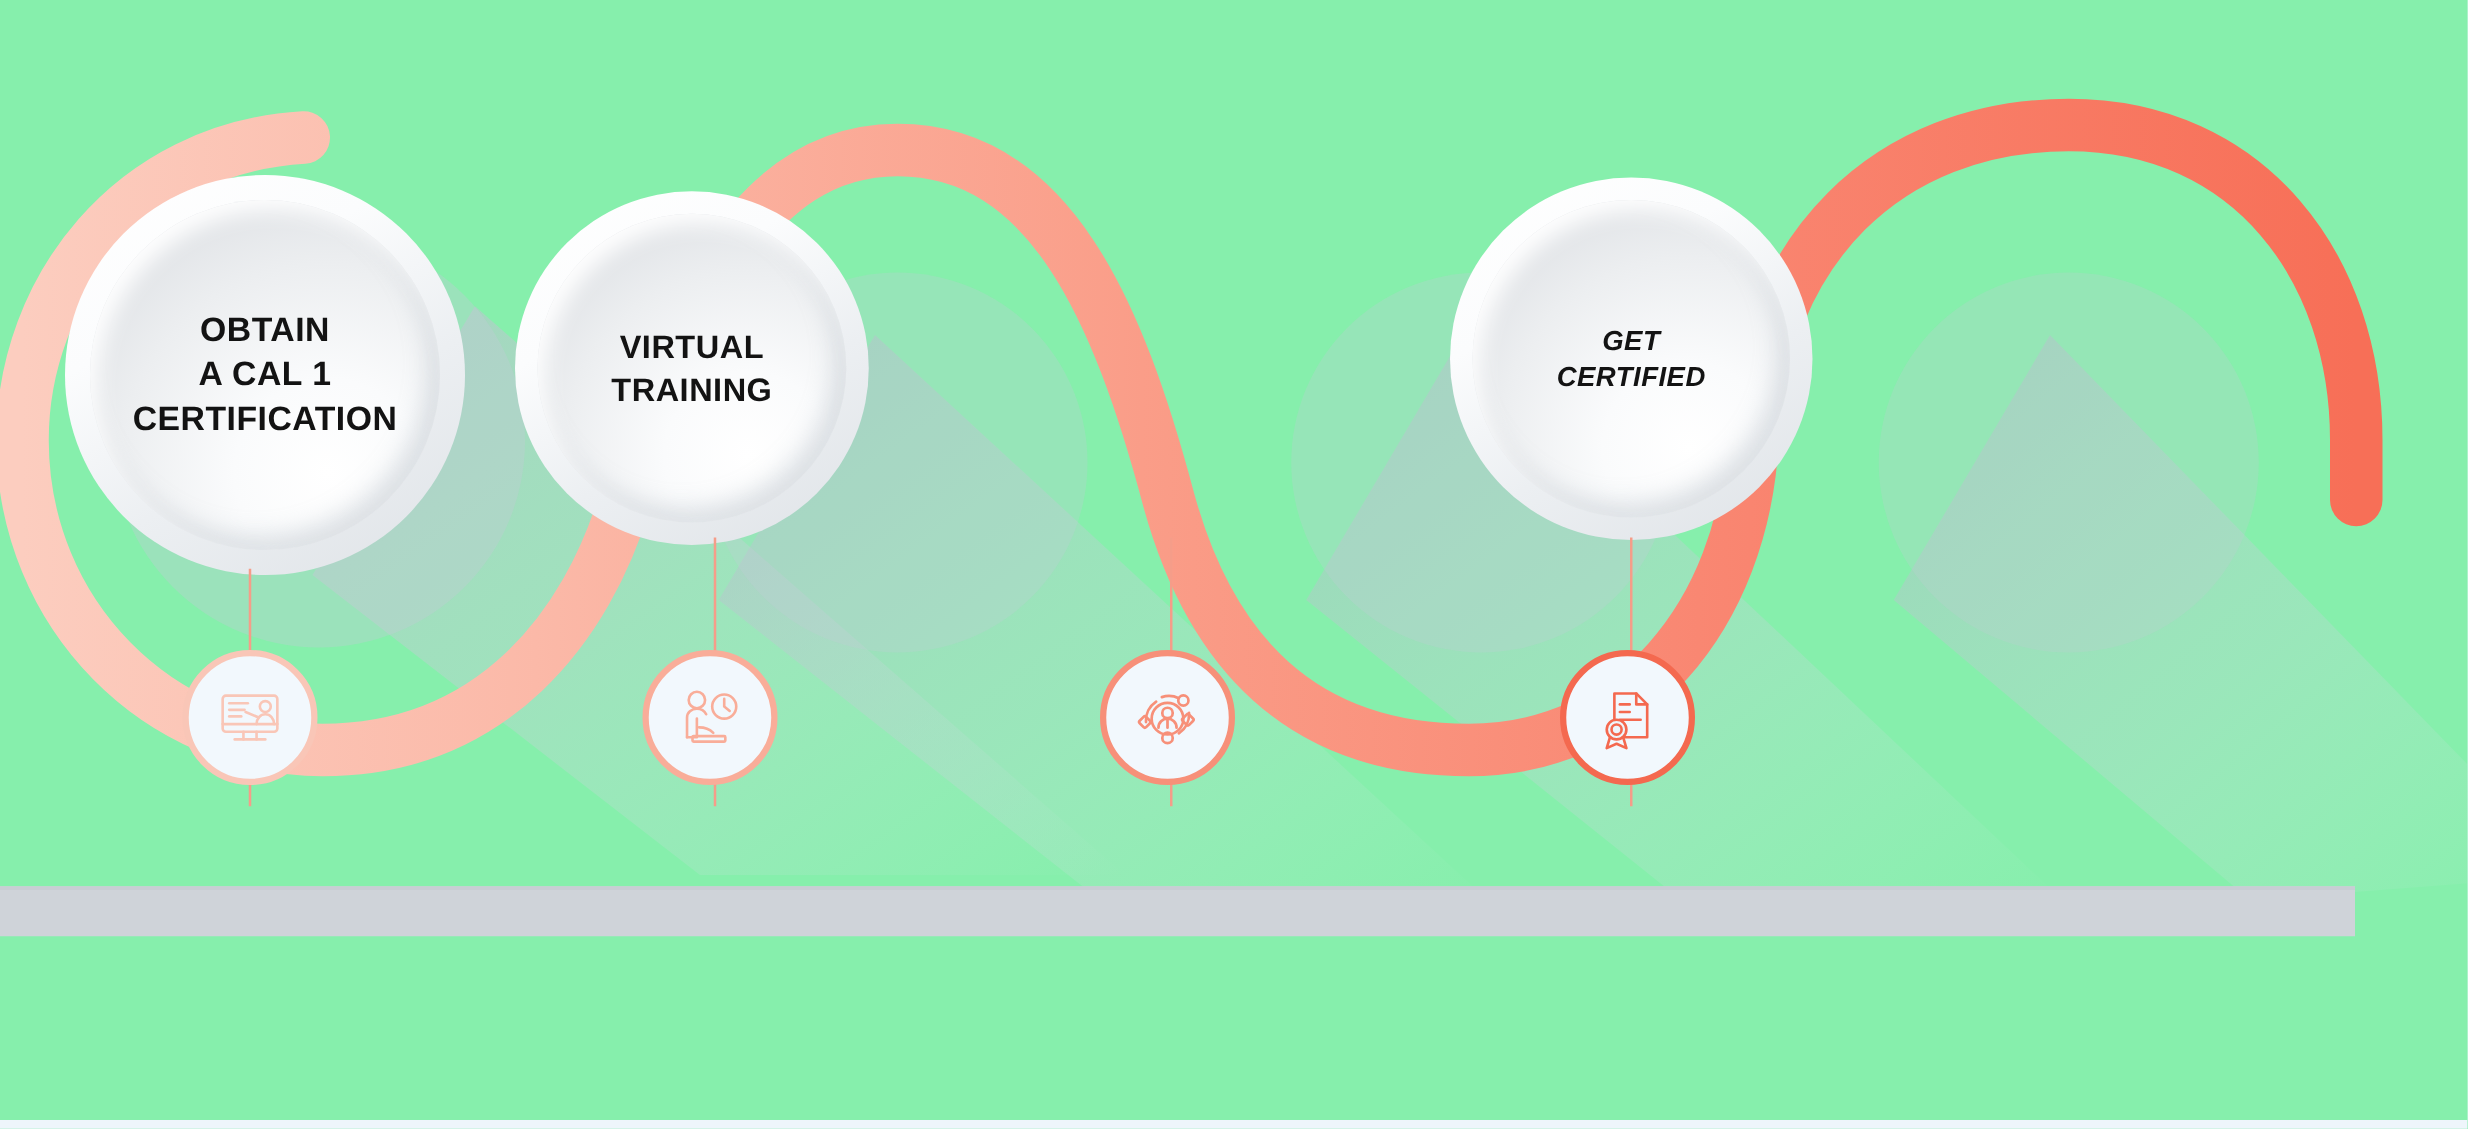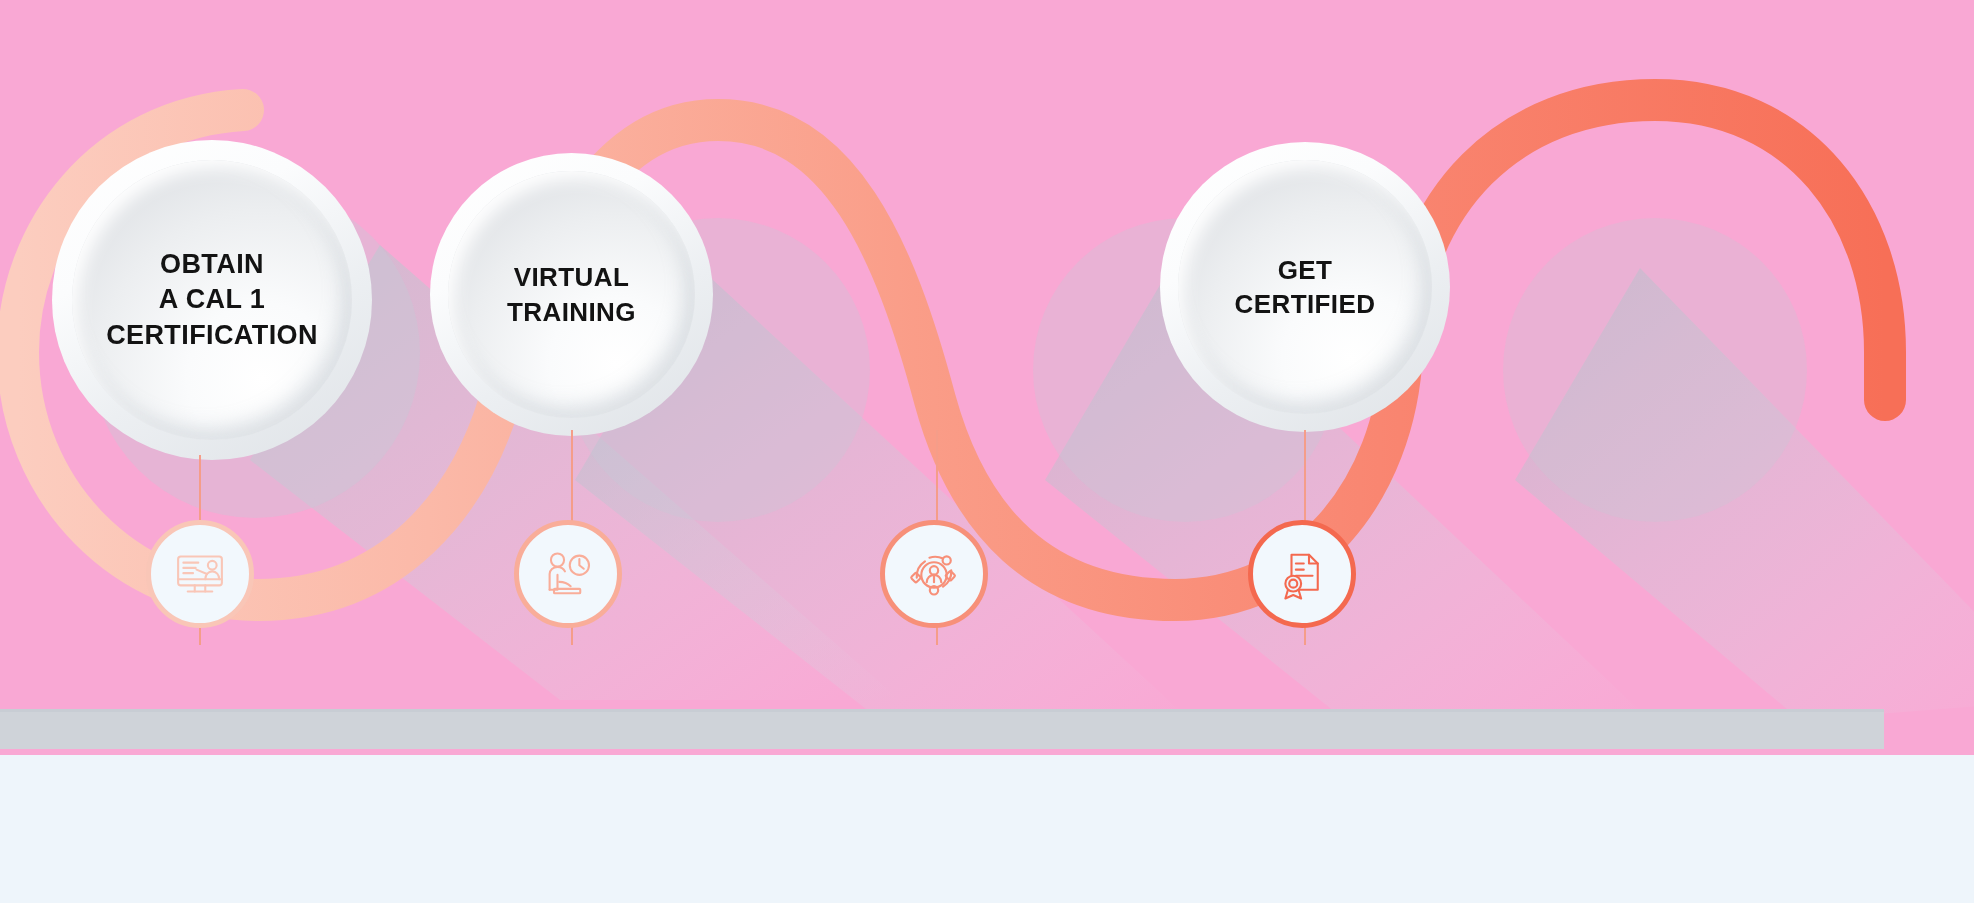--- a/index.html
+++ b/index.html
@@ -2,21 +2,21 @@
 <html><head>
 <meta charset="utf-8">
 <style>
   html,body{margin:0;padding:0;}
   body{
     width:1974px;height:903px;
     background:#eef5fb;
     font-family:"Liberation Sans", sans-serif;
     overflow:hidden;
   }
-  #stage{position:relative;width:1974px;height:755px;background:#f9a8d4;overflow:hidden;}
+  #stage{position:relative;width:1974px;height:896px;background:#86efac;overflow:hidden;}
 
   
   .layer{position:absolute;left:0;top:0;width:1974px;height:903px;}
   #svg-shadows{z-index:1;}
   #svg-ribbon{z-index:2;}
   #svg-bar{z-index:3;}
   #nodes{z-index:4;position:absolute;left:0;top:0;width:1974px;height:903px;}
 
   
   .step{position:absolute;border-radius:50%;}
@@ -121,34 +121,34 @@
 
     <div class="step" style="left:52px;top:140px;width:320px;height:320px;">
       <div class="rim"></div>
       <div class="inner"></div>
       <div class="label" style="font-size:27px;">OBTAIN
 A  CAL 1
 CERTIFICATION</div>
     </div>
     <div class="stem" style="left:199px;top:455px;height:190px;"></div>
 
-    <div class="step" style="left:430px;top:153px;width:283px;height:283px;">
+    <div class="step" style="left:412px;top:153px;width:283px;height:283px;">
       <div class="rim"></div>
       <div class="inner"></div>
       <div class="label" style="font-size:26px;">VIRTUAL
 TRAINING</div>
     </div>
     <div class="stem" style="left:571px;top:430px;height:215px;"></div>
 
     <div class="stem" style="left:936px;top:430px;height:215px;"></div>
 
     <div class="step" style="left:1160px;top:142px;width:290px;height:290px;">
       <div class="rim"></div>
       <div class="inner"></div>
-      <div class="label" style="font-size:26px;">GET
+      <div class="label" style="font-size:22px;font-style:italic;">GET
 CERTIFIED</div>
     </div>
     <div class="stem" style="left:1304px;top:430px;height:215px;"></div>
 
     <div class="badge" style="left:146px;top:520px;width:108px;height:108px;border:5px solid #f9c6b7;">
       <svg width="56" height="56" viewBox="0 0 64 64" fill="none" stroke="#f9c6b7" stroke-width="2.4" stroke-linecap="round" stroke-linejoin="round">
         <rect x="7" y="12" width="50" height="33" rx="3"></rect>
         <line x1="7" y1="38" x2="57" y2="38"></line>
         <line x1="26" y1="45" x2="26" y2="52"></line>
         <line x1="38" y1="45" x2="38" y2="52"></line>

